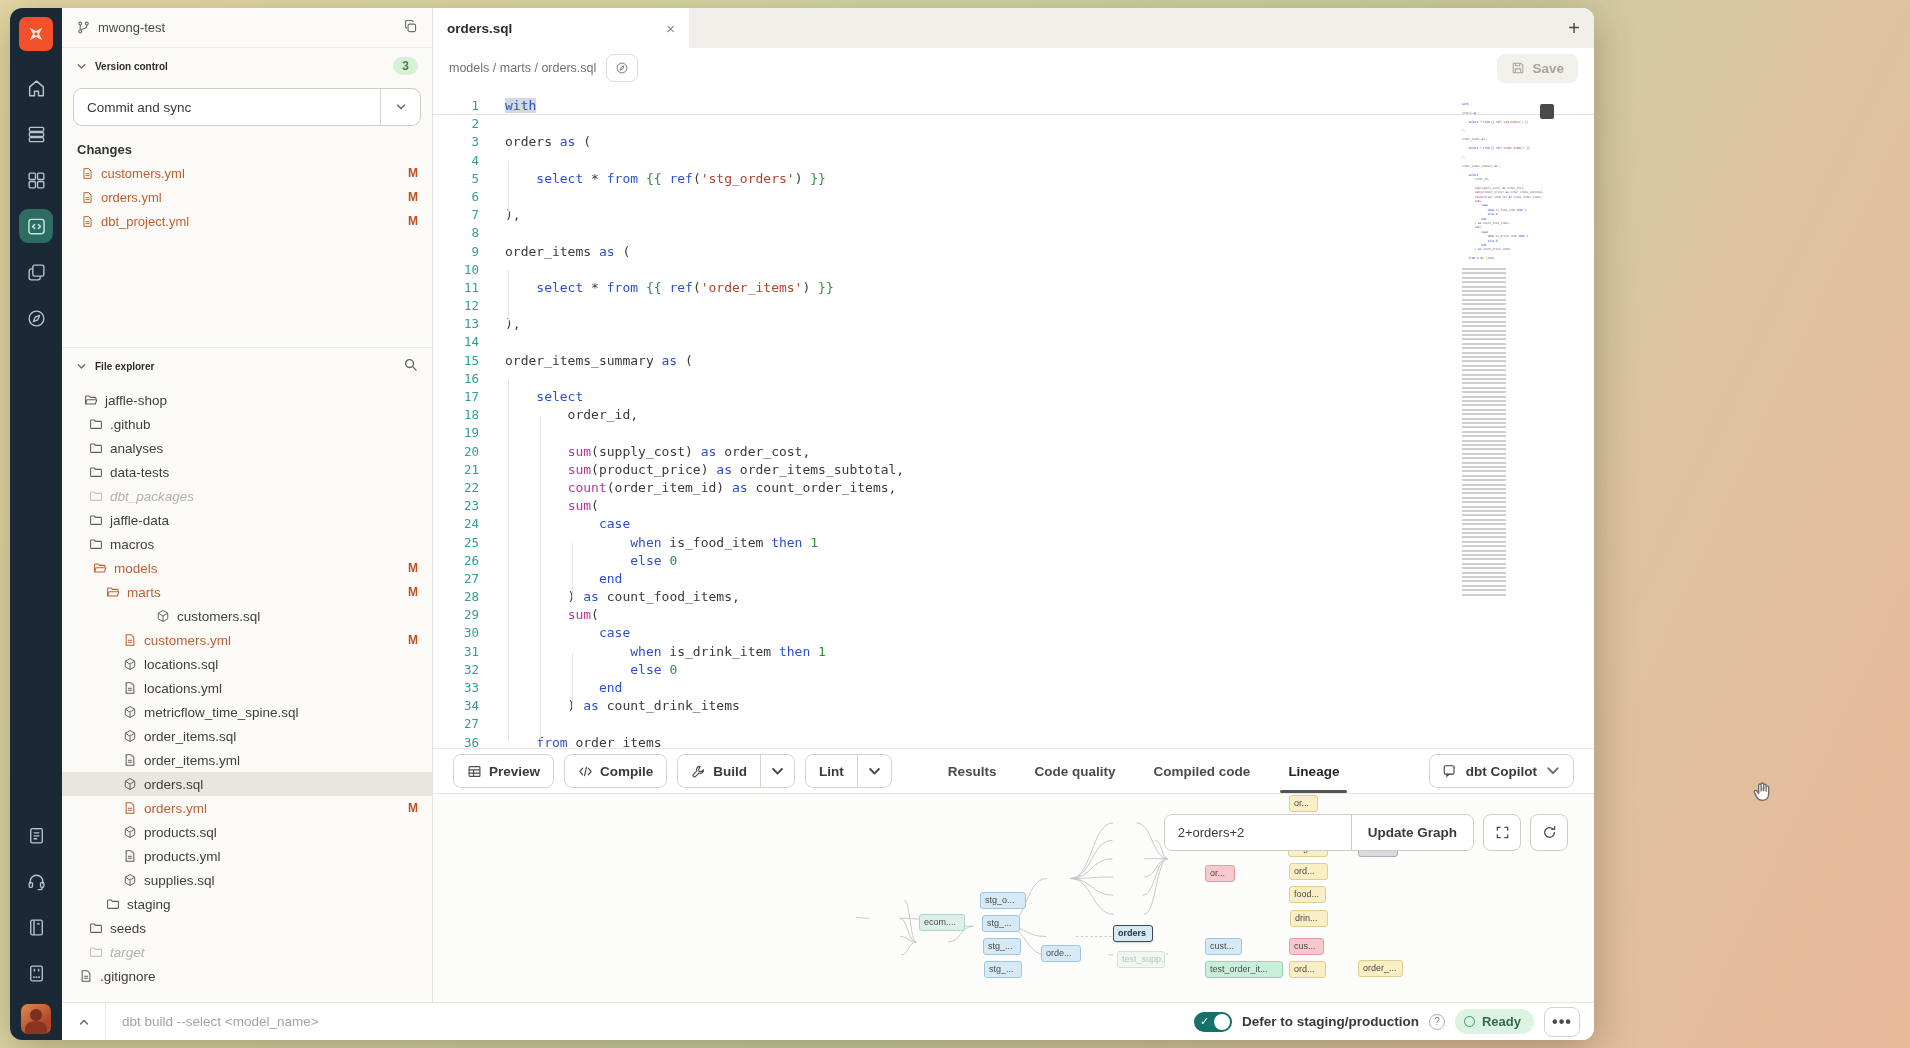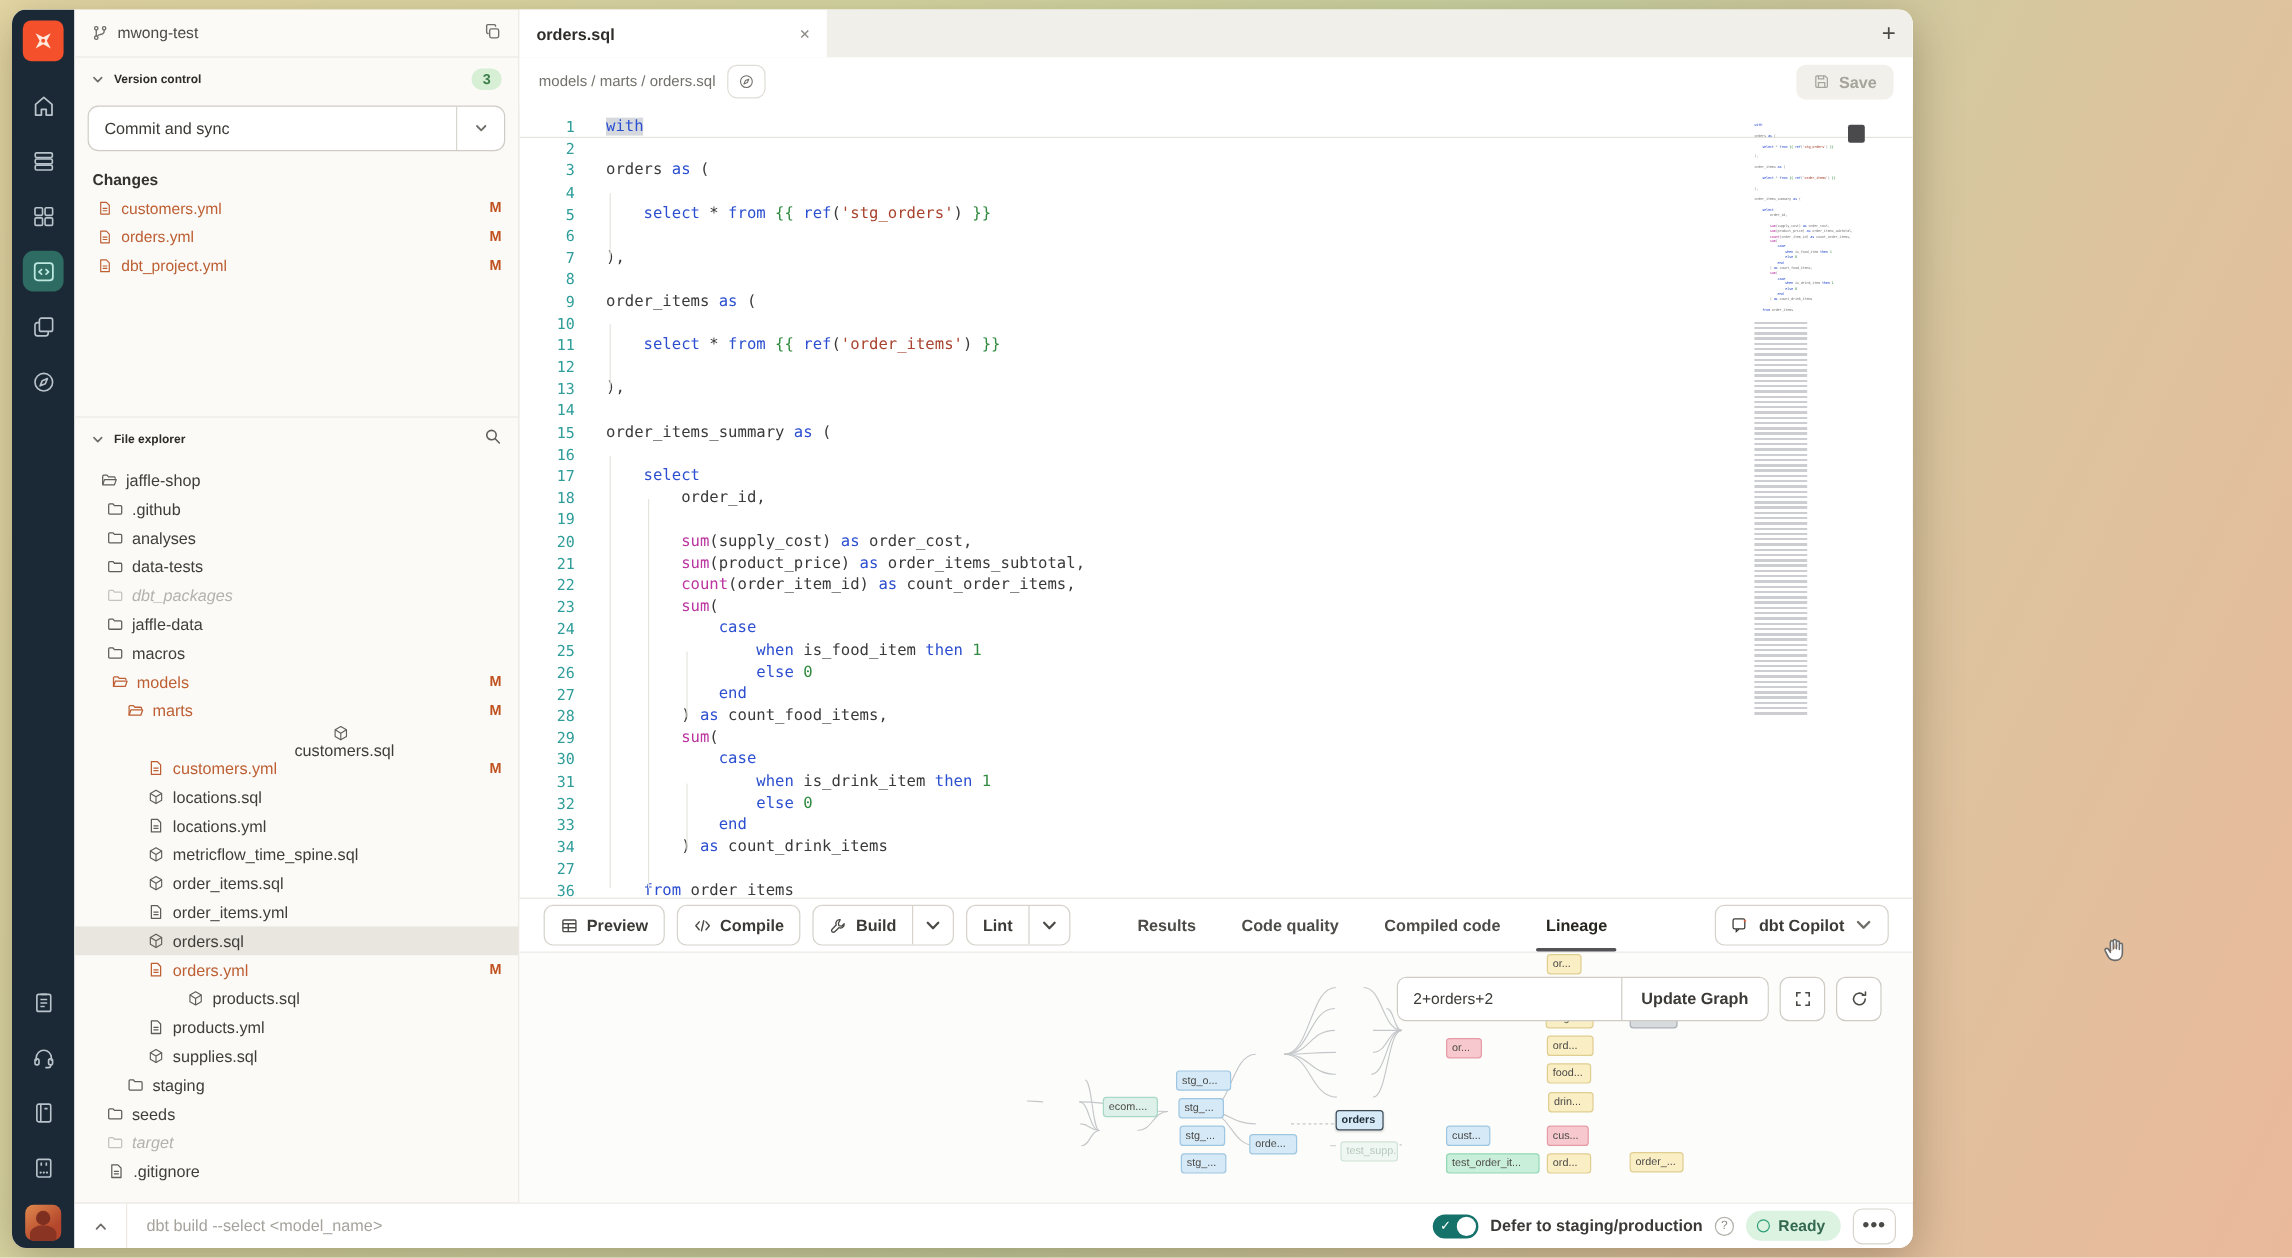--- a/index.html
+++ b/index.html
@@ -371,21 +371,21 @@
             <div class="tree-row orange" style="padding-left: 44px;">
               <span style="display:flex">
                 <svg viewBox="0 0 16 16" fill="none" stroke="currentColor" stroke-width="1.2" stroke-linejoin="round">
                   <path d="M1.8 12.6V4.4c0-.6.4-1 1-1h3.1l1.4 1.6h5.4c.6 0 1 .4 1 1v.8"></path>
                   <path d="M1.8 12.6l1.7-5h11.2l-1.7 5z"></path>
                 </svg>
               </span>
               <span>marts</span>
               <span class="m-badge">M</span>
             </div>
-            <div class="tree-row" style="padding-left: 94px; flex-direction: column;">
+            <div class="tree-row" style="padding-left: 94px;">
               <span style="display:flex">
                 <svg viewBox="0 0 16 16" fill="none" stroke="currentColor" stroke-width="1.1" stroke-linejoin="round">
                   <path d="M8 1.7l5.4 3.1v6.4L8 14.3l-5.4-3.1V4.8z"></path>
                   <path d="M8 8l5.4-3.2M8 8L2.6 4.8M8 8v6.3"></path>
                 </svg>
               </span>
               <span>customers.sql</span>
             </div>
             <div class="tree-row orange" style="padding-left: 61px;">
               <span style="display:flex">
@@ -454,21 +454,21 @@
             <div class="tree-row orange" style="padding-left: 61px;">
               <span style="display:flex">
                 <svg viewBox="0 0 16 16" fill="none" stroke="currentColor" stroke-width="1.2">
                   <path d="M3.6 2h5.8l3 3v9H3.6z" stroke-linejoin="round"></path>
                   <path d="M5.6 8.2h4.8M5.6 10.6h4.8"></path>
                 </svg>
               </span>
               <span>orders.yml</span>
               <span class="m-badge">M</span>
             </div>
-            <div class="tree-row" style="padding-left: 94px;">
+            <div class="tree-row" style="padding-left: 61px;">
               <span style="display:flex">
                 <svg viewBox="0 0 16 16" fill="none" stroke="currentColor" stroke-width="1.1" stroke-linejoin="round">
                   <path d="M8 1.7l5.4 3.1v6.4L8 14.3l-5.4-3.1V4.8z"></path>
                   <path d="M8 8l5.4-3.2M8 8L2.6 4.8M8 8v6.3"></path>
                 </svg>
               </span>
               <span>products.sql</span>
             </div>
             <div class="tree-row" style="padding-left: 61px;">
               <span style="display:flex">
@@ -505,21 +505,21 @@
               <span>seeds</span>
             </div>
             <div class="tree-row muted" style="padding-left: 27px;">
               <span style="display:flex">
                 <svg viewBox="0 0 16 16" fill="none" stroke="currentColor" stroke-width="1.2">
                   <path d="M1.8 4.4c0-.6.4-1 1-1h3.1l1.4 1.6h5.9c.6 0 1 .4 1 1v6c0 .6-.4 1-1 1H2.8c-.6 0-1-.4-1-1z"></path>
                 </svg>
               </span>
               <span style="font-style:italic">target</span>
             </div>
-            <div class="tree-row" style="padding-left: 28px;">
+            <div class="tree-row" style="padding-left: 17px;">
               <span style="display:flex">
                 <svg viewBox="0 0 16 16" fill="none" stroke="currentColor" stroke-width="1.2">
                   <path d="M3.6 2h5.8l3 3v9H3.6z" stroke-linejoin="round"></path>
                   <path d="M5.6 8.2h4.8M5.6 10.6h4.8"></path>
                 </svg>
               </span>
               <span>.gitignore</span>
             </div>
           </div>
       </aside>

